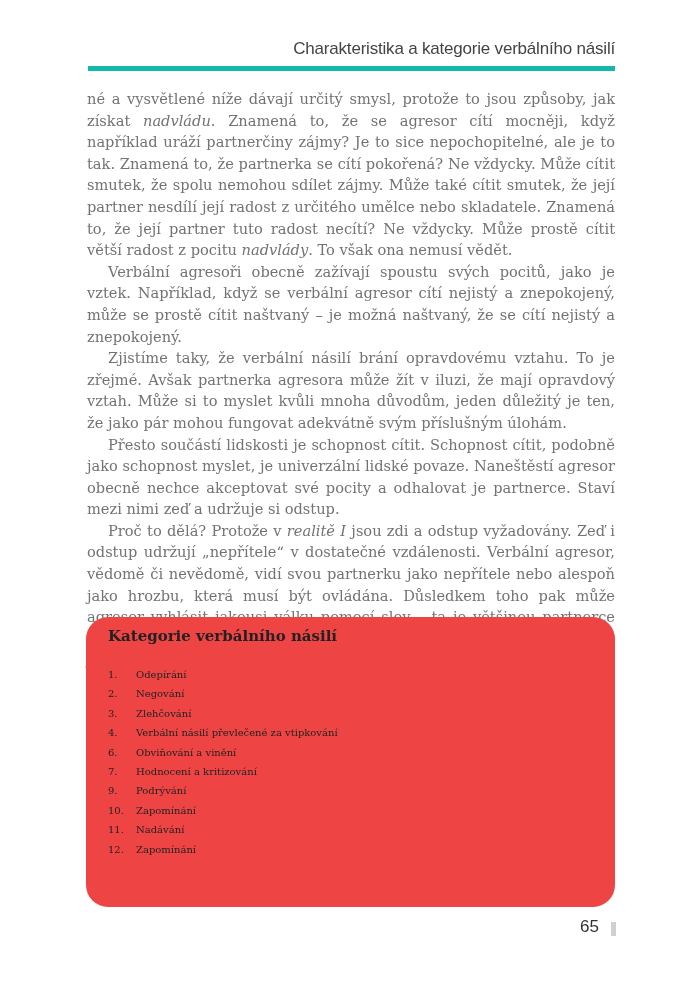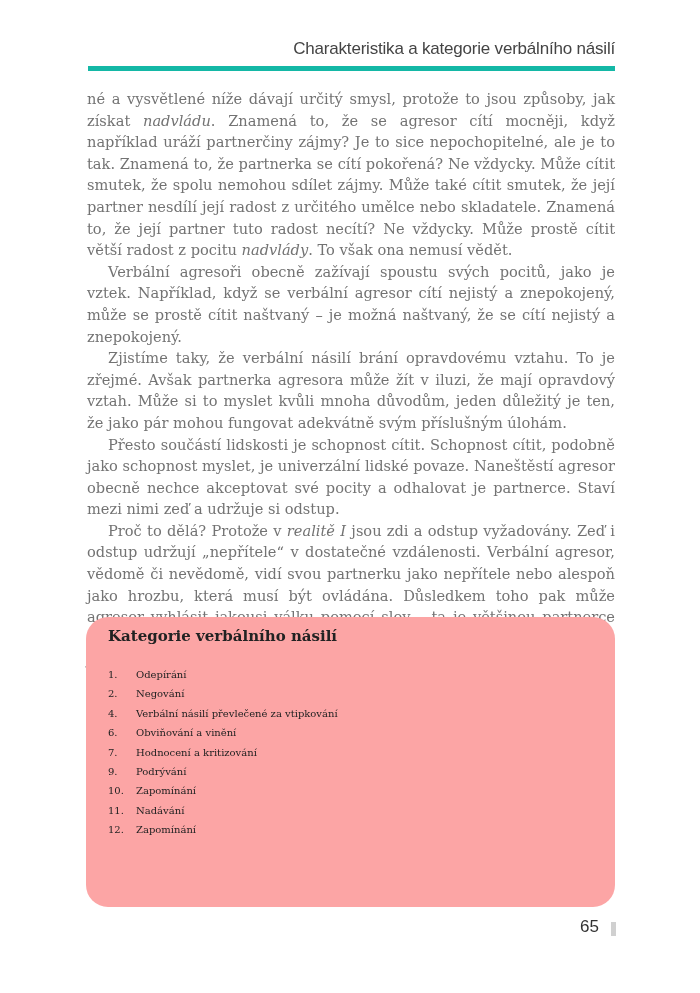--- a/index.html
+++ b/index.html
@@ -12,21 +12,21 @@
   }
   .body-text {
     position: absolute; left: 87px; width: 528px; top: 88px;
     font-family: "DejaVu Serif", serif; font-size: 14.6px; line-height: 21.6px;
     color: #737373; text-align: justify;
   }
   .body-text p { margin: 0; text-indent: 21px; }
   .body-text p.first { text-indent: 0; }
   .sidebox {
     position: absolute; left: 86px; width: 529px; top: 617px; height: 290px;
-    background: #fca5a5; border-radius: 22px;
+    background: #ef4444; border-radius: 22px;
     font-family: "DejaVu Serif", serif; color: #222;
   }
   .sidebox-title {
     position: absolute; left: 22px; top: 10px;
     font-size: 15px; font-weight: bold;
   }
   .sidebox ol { list-style: none; margin: 0; padding: 0; position: absolute; left: 22px; top: 48px; }
   .sidebox li { font-size: 10px; line-height: 19.4px; white-space: nowrap; }
   .sidebox li .num { display: inline-block; width: 28px; }
   .page-number {
@@ -60,20 +60,21 @@
   <p>
     <span>Proč to dělá? Protože v </span><em>realitě I</em><span> jsou zdi a odstup vyžadovány. Zeď i odstup udržují „nepřítele“ v dostatečné vzdálenosti. Verbální agresor, vědomě či nevědomě, vidí svou partnerku jako nepřítele nebo alespoň jako hrozbu, která musí být ovládána. Důsledkem toho pak může agresor vyhlásit jakousi válku pomocí slov – ta je většinou partnerce neznámá nebo ji nechápe. Jeho slova jsou jeho zbraně a tyto zbraně jsou kategoriemi verbálního násilí.</span>
   </p>
 </div>
 
 <div class="sidebox">
   <div class="sidebox-title">Kategorie verbálního násilí</div>
   <ol>
     <li><span class="num">1.</span><span>Odepírání</span></li>
     <li><span class="num">2.</span><span>Negování</span></li>
+    <li><span class="num">3.</span><span>Zlehčování</span></li>
     <li><span class="num">4.</span><span>Verbální násilí převlečené za vtipkování</span></li>
     <li><span class="num">6.</span><span>Obviňování a vinění</span></li>
     <li><span class="num">7.</span><span>Hodnocení a kritizování</span></li>
     <li><span class="num">9.</span><span>Podrývání</span></li>
     <li><span class="num">10.</span><span>Zapomínání</span></li>
     <li><span class="num">11.</span><span>Nadávání</span></li>
     <li><span class="num">12.</span><span>Zapomínání</span></li>
   </ol>
 </div>
 

